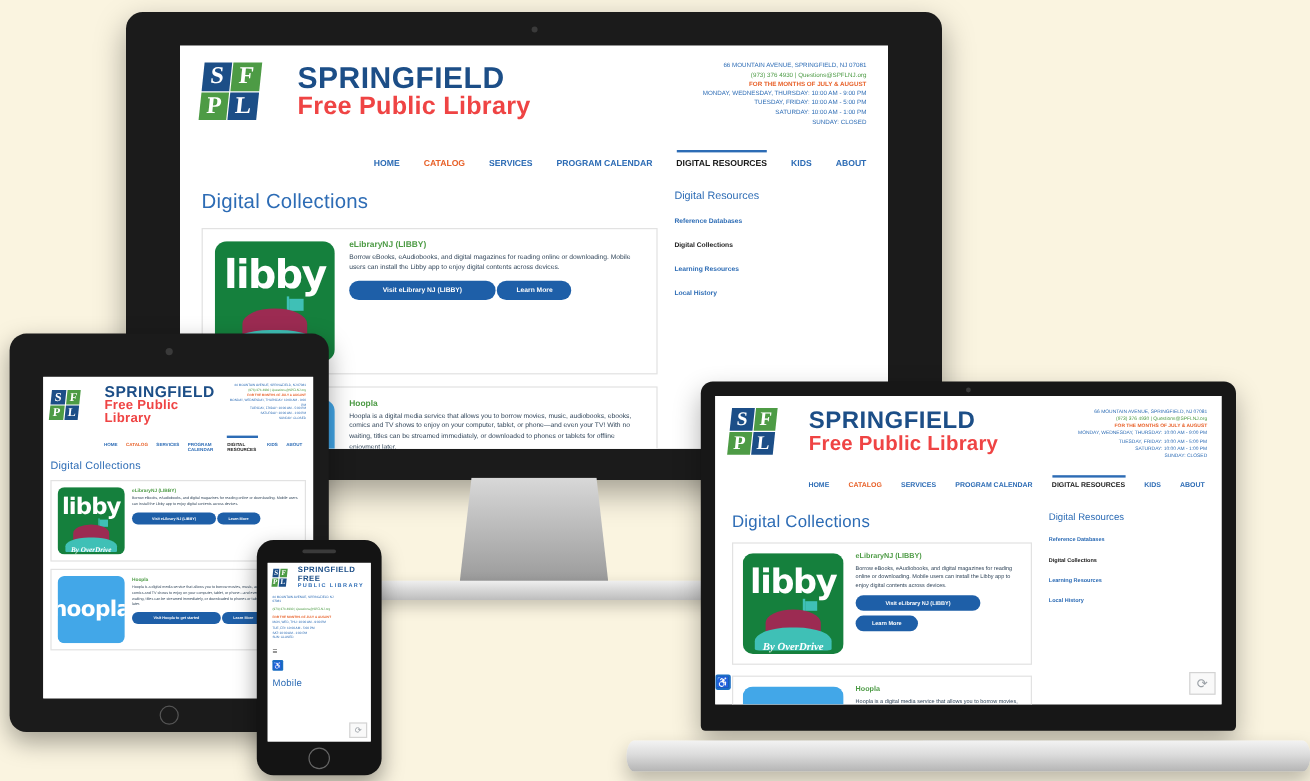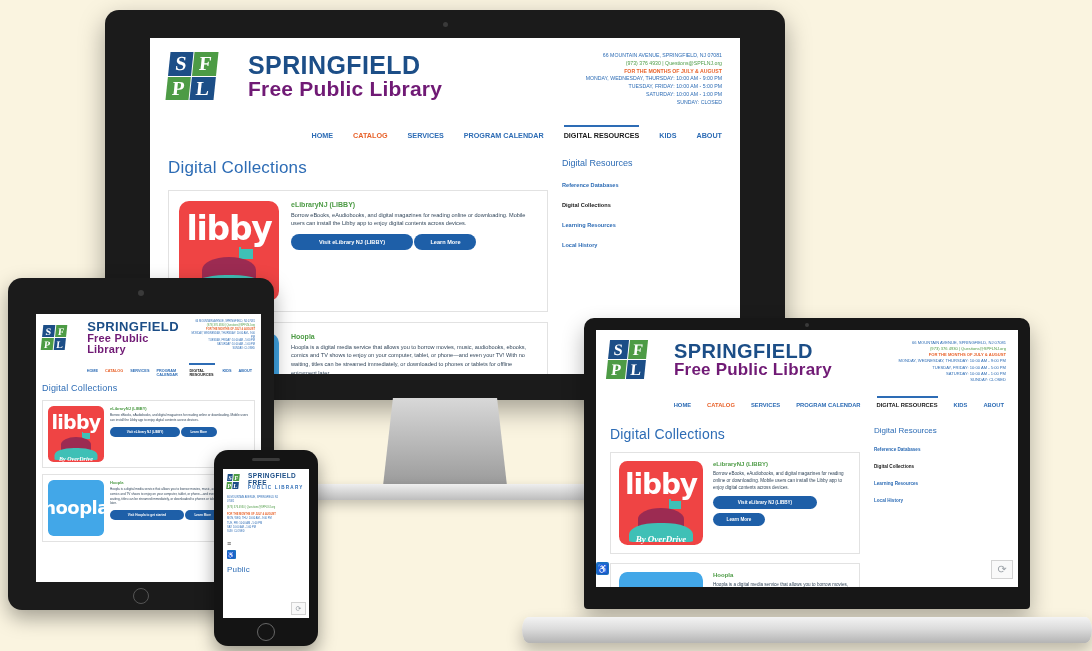--- a/index.html
+++ b/index.html
@@ -19,21 +19,21 @@
   .logo{ display:flex; align-items:center; gap:8px; }
   .logo-grid{ display:grid; grid-template-columns:repeat(3,1fr); grid-template-rows:repeat(2,1fr);
               width:70px; height:46px; gap:1px; transform:skewX(-6deg); }
   .lg-cell{ display:flex; align-items:center; justify-content:center;
             color:#fff; font-weight:bold; font-family:"Liberation Serif", serif; }
   .lg-s{ background:#1c4e87; } .lg-f{ background:#4d9b45; }
   .lg-p{ background:#4d9b45; } .lg-l{ background:#1c4e87; }
   .lg-blank{ background:transparent; }
   .logo-text{ line-height:1.0; }
   .logo-l1{ color:#1c4e87; font-weight:bold; letter-spacing:.4px; }
-  .logo-l2{ color:#701a75; font-weight:bold; letter-spacing:.2px; }
+  .logo-l2{ color:#ef4444; font-weight:bold; letter-spacing:.2px; }
 
   .contact{ text-align:right; color:#2d6cb5; line-height:1.5; }
   .contact .green{ color:#4d9b45; }
   .contact .orange{ color:#e8622a; font-weight:bold; }
 
   .nav{ display:flex; gap:18px; padding:6px 4px 0; flex-wrap:nowrap;justify-content:flex-end; }
   .nav a{ color:#2d6cb5; font-weight:bold; text-decoration:none; white-space:nowrap; }
   .nav a.catalog{ color:#e8622a; }
   .nav a.active{ color:#1a1a1a; border-top:2px solid #2d6cb5; padding-top:4px; margin-top:-6px;}
 
@@ -49,21 +49,21 @@
   .card-desc{ color:#33475b; line-height:1.55; }
   .btn{ display:inline-block; background:#1e5fa8; color:#fff; border-radius:999px;
         text-align:center; font-weight:bold; }
   .btn.learn{ background:#1e5fa8; }
 
   .side-title{ color:#2d6cb5; }
   .side-link{ display:block; color:#2d6cb5; font-weight:bold; text-decoration:none; }
   .side-link.active{ color:#1a1a1a; }
 
   
-  .libby{ background:#ef4444; width:100%; height:100%; position:relative;text-decoration:underline; }
+  .libby{ background:#15803d; width:100%; height:100%; position:relative;text-decoration:underline; }
   .libby-word{ position:absolute; left:50%; transform:translateX(-50%);
                color:#fff; font-weight:bold; font-family:"DejaVu Sans", sans-serif; letter-spacing:-.04em;}
   .libby-book{ position:absolute; left:50%; transform:translateX(-50%); background:#3fc0b6;
                border-radius:45% 45% 6% 6%/60% 60% 6% 6%; }
   .libby-dome{ position:absolute; left:50%; transform:translateX(-50%); background:#9c2b52;
                border-radius:50% 50% 0 0; }
   .libby-flag{ position:absolute; background:#3fc0b6; }
   .libby-od{ position:absolute; left:0; right:0; text-align:center; color:#fff;
              font-style:italic; font-weight:bold; font-family:"Liberation Serif", serif; }
   
@@ -347,21 +347,21 @@
             <div class="orange" style="margin-top:2px;">FOR THE MONTHS OF JULY &amp; AUGUST</div>
             <div>MON, WED, THU: 10:00 AM - 9:00 PM</div>
             <div>TUE, FRI: 10:00 AM - 5:00 PM</div>
             <div>SAT: 10:00 AM - 1:00 PM</div>
             <div>SUN: CLOSED</div>
           </div>
 
           <div style="margin-top:7px;color:#333;font-size:7px;line-height:.6;">≡</div>
           <div style="margin-top:4px;width:9px;height:9px;background:#1b6fc4;color:#fff;font-size:6px;display:flex;align-items:center;justify-content:center;border-radius:1px;">♿</div>
 
-          <div class="page-title" style="font-size:8px;margin-top:6px;">Public</div>
+          <div class="page-title" style="font-size:8px;margin-top:6px;">Mobile</div>
 
           <div class="recaptcha" style="right:3px;bottom:3px;width:15px;height:13px;font-size:7px;">⟳</div>
         </div>
       </div>
       <div class="home"></div>
     </div>
   </div>
 
   <div class="device" id="laptop-front">
     <div class="bezel">

